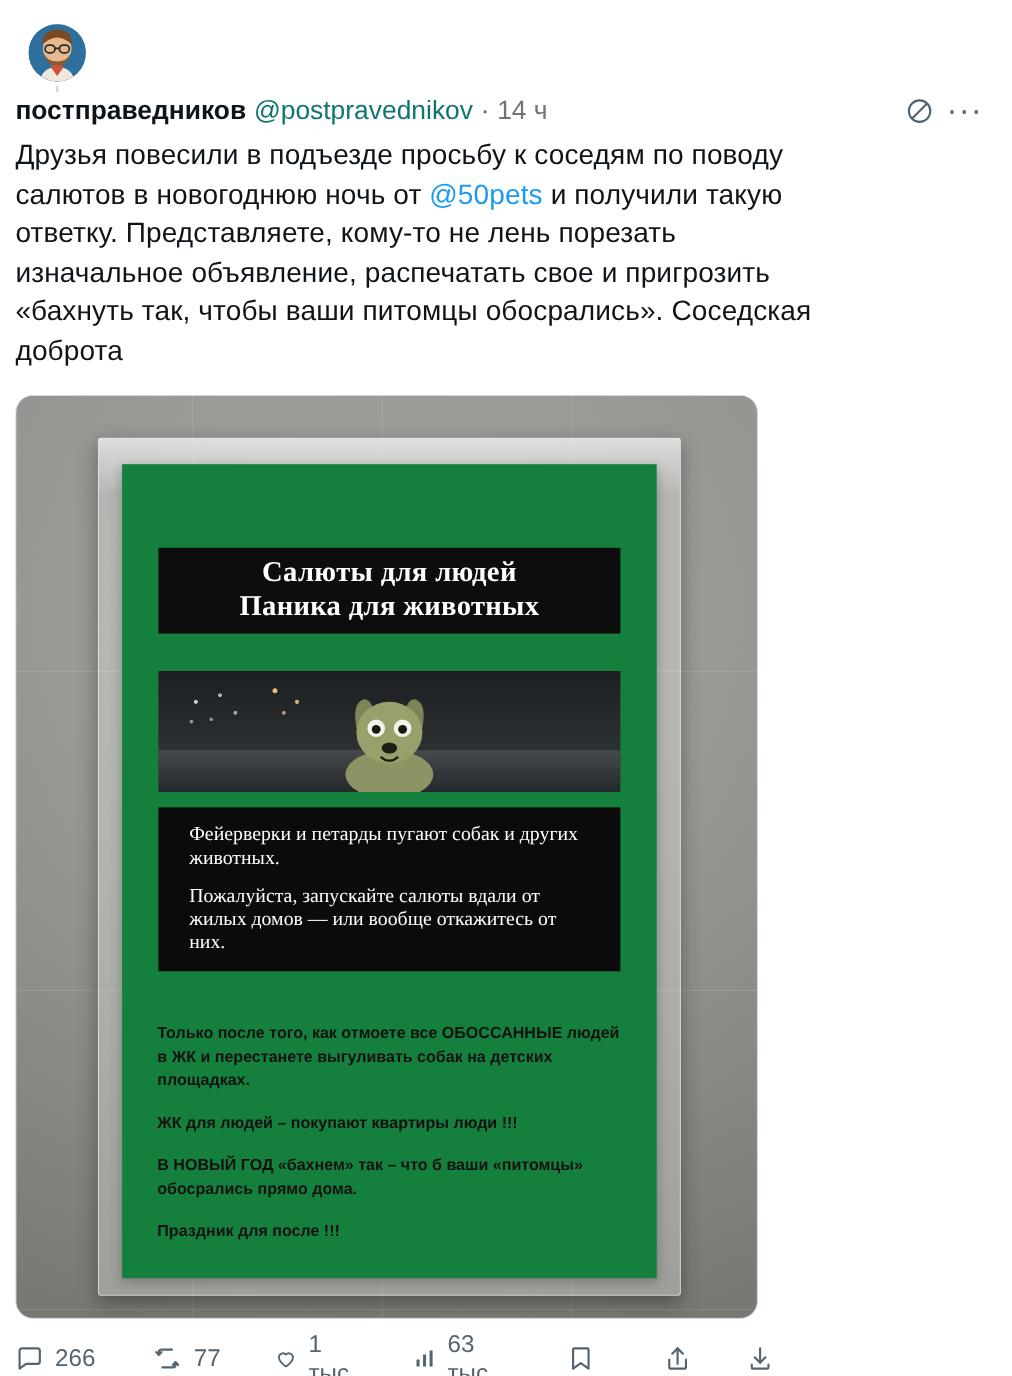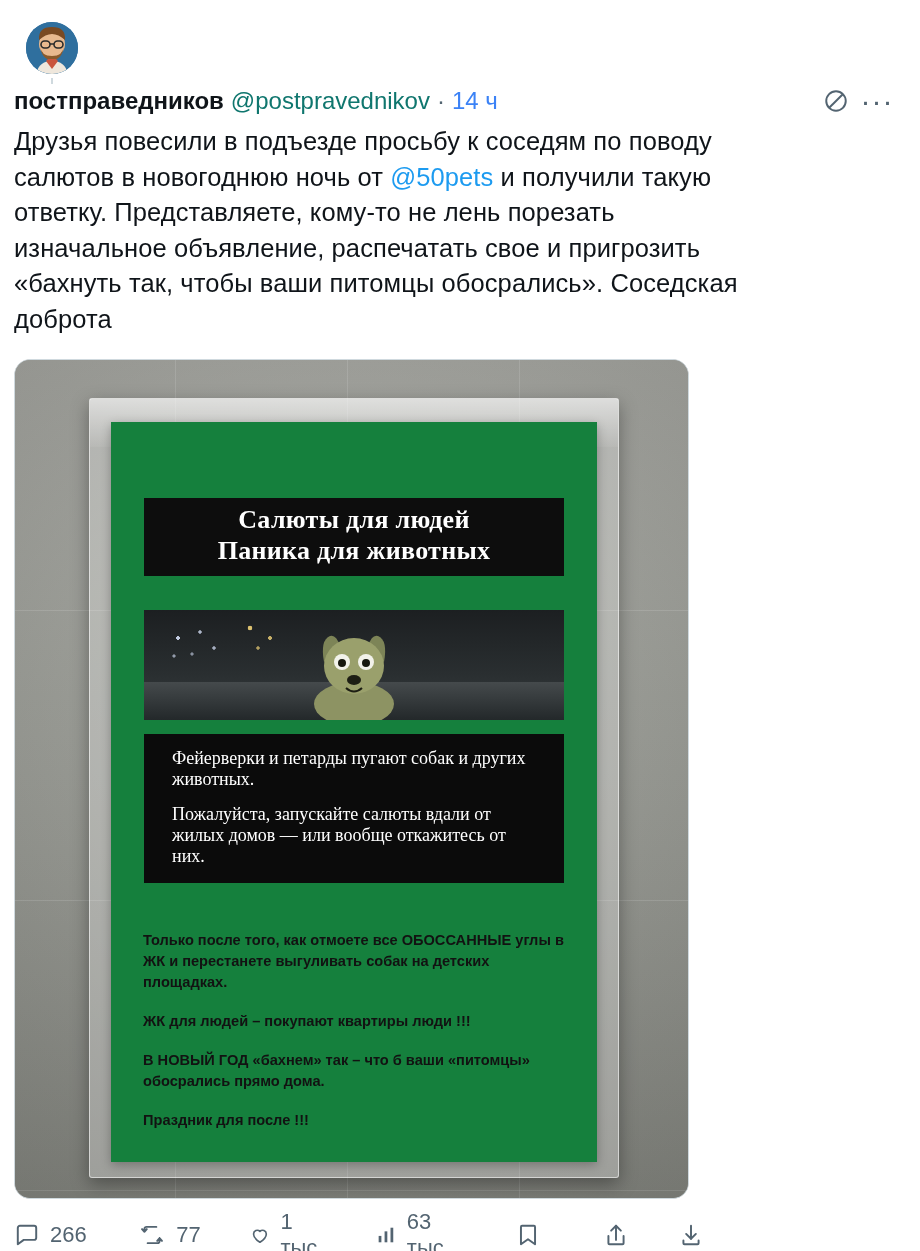--- a/index.html
+++ b/index.html
@@ -41,21 +41,21 @@
     font-size: 24px;
     color: #536471;
     white-space: nowrap;
   }
   .display-name {
     color: #0f1419; font-weight: bold;
     font-size: 24px;
   }
   .handle { color: #0f766e; font-size: 24px; }
   .dot { color: #536471; font-size: 24px; }
-  .time { color: #3b82f6; font-size: 24px; }
+  .time { color: #737373; font-size: 24px; }
   .head-spacer { flex: 1 1 auto; }
 
   .icon-btn {
     color: #536471;
     display: inline-flex; align-items: center; justify-content: center;
     width: 34px; height: 34px;
     border-radius: 50%;
     cursor: pointer;
   }
   .more-dots { font-size: 30px; letter-spacing: 1px; line-height: 18px; }
@@ -296,21 +296,21 @@
               <path d="M52 70 q8 7 16 0" stroke="#1d1e14" stroke-width="2" fill="none"></path>
             </svg>
           </div>
 
           <div class="banner-body">
             <p>Фейерверки и петарды пугают собак и других животных.</p>
             <p>Пожалуйста, запускайте салюты вдали от жилых домов — или вообще откажитесь от них.</p>
           </div>
 
           <div class="reply">
-            <p>Только после того, как отмоете все ОБОССАННЫЕ углы в ЖК и перестанете выгуливать собак на детских площадках.</p>
+            <p>Только после того, как отмоете все ОБОССАННЫЕ людей в ЖК и перестанете выгуливать собак на детских площадках.</p>
             <p>ЖК для людей – покупают квартиры люди !!!</p>
             <p>В НОВЫЙ ГОД «бахнем» так – что б ваши «питомцы» обосрались прямо дома.</p>
             <p>Праздник для после !!!</p>
           </div>
 
         </div>
       </div>
     </div>
 
     <div class="actions">

